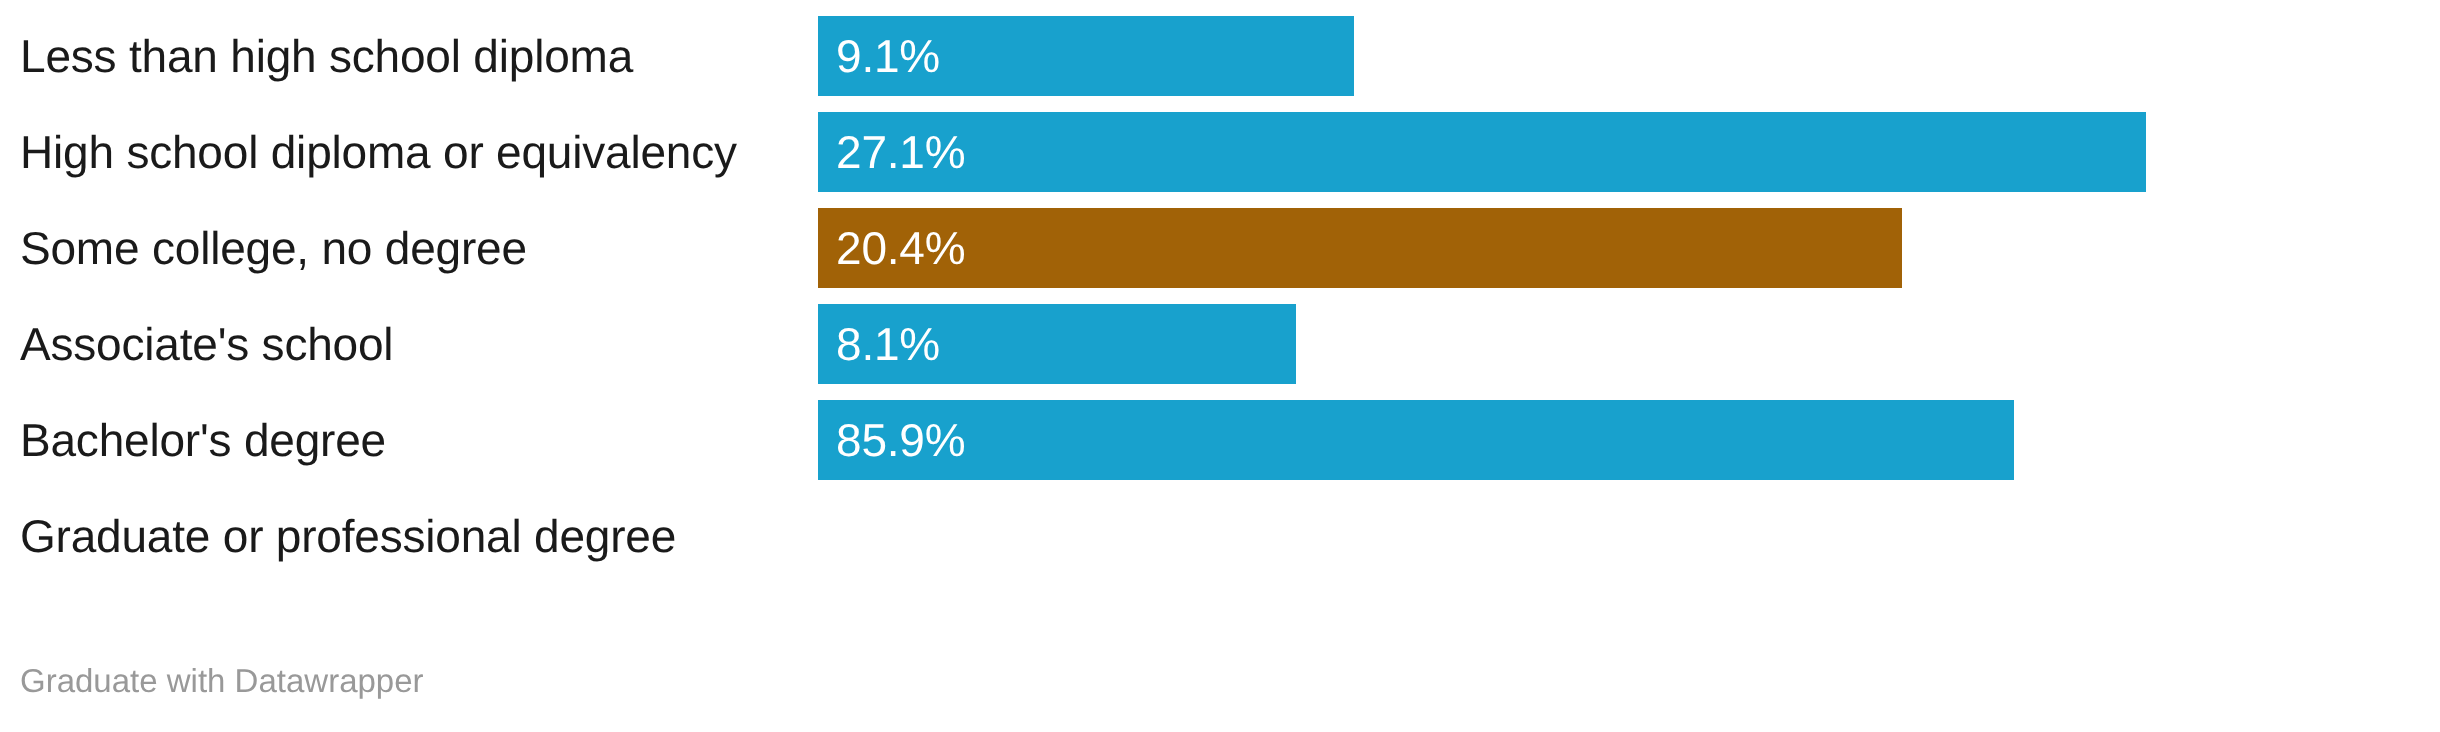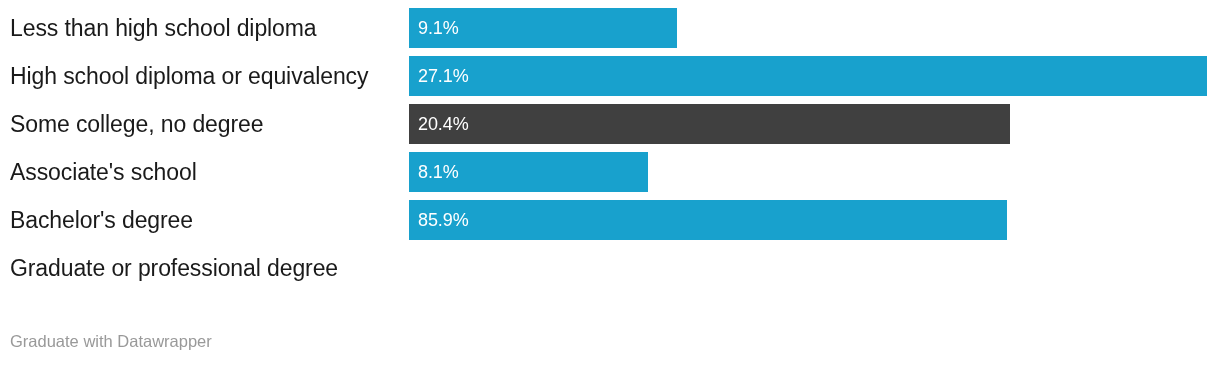--- a/index.html
+++ b/index.html
@@ -49,21 +49,21 @@
     top: 0;
     height: 40px;
     background: #18a1cd;
   }
   .bar-value {
     position: absolute;
     left: 9px;
     top: 0;
     height: 40px;
     line-height: 40px;
-    font-size: 18px;
+    font-size: 23px;
     color: #ffffff;
     white-space: nowrap;
     letter-spacing: -0.1px;
   }
   .footer {
     position: absolute;
     left: 10px;
     top: 330px;
     font-size: 16.5px;
     color: #999999;
@@ -78,27 +78,27 @@
 
   <div class="bars-area">
       <div class="bar-row" style="top: 8px;">
         <div class="cat-label">Less than high school diploma</div>
         <div class="bar" style="left: 409px; width: 267.963px; background: rgb(24, 161, 205);">
           <div class="bar-value">9.1%</div>
         </div>
       </div>
       <div class="bar-row" style="top: 56px;">
         <div class="cat-label">High school diploma or equivalency</div>
-        <div class="bar" style="left: 409px; width: 798px; background: rgb(24, 161, 205);">
+        <div class="bar" style="left: 409px; width: 664px; background: rgb(24, 161, 205);">
           <div class="bar-value">27.1%</div>
         </div>
       </div>
       <div class="bar-row" style="top: 104px;">
         <div class="cat-label">Some college, no degree</div>
-        <div class="bar" style="left: 409px; width: 601px; background: #404040;">
+        <div class="bar" style="left: 409px; width: 542px; background: #a16207;">
           <div class="bar-value">20.4%</div>
         </div>
       </div>
       <div class="bar-row" style="top: 152px;">
         <div class="cat-label">Associate's school</div>
         <div class="bar" style="left: 409px; width: 238.517px; background: rgb(24, 161, 205); text-align: center;">
           <div class="bar-value">8.1%</div>
         </div>
       </div>
       <div class="bar-row" style="top: 200px;">

